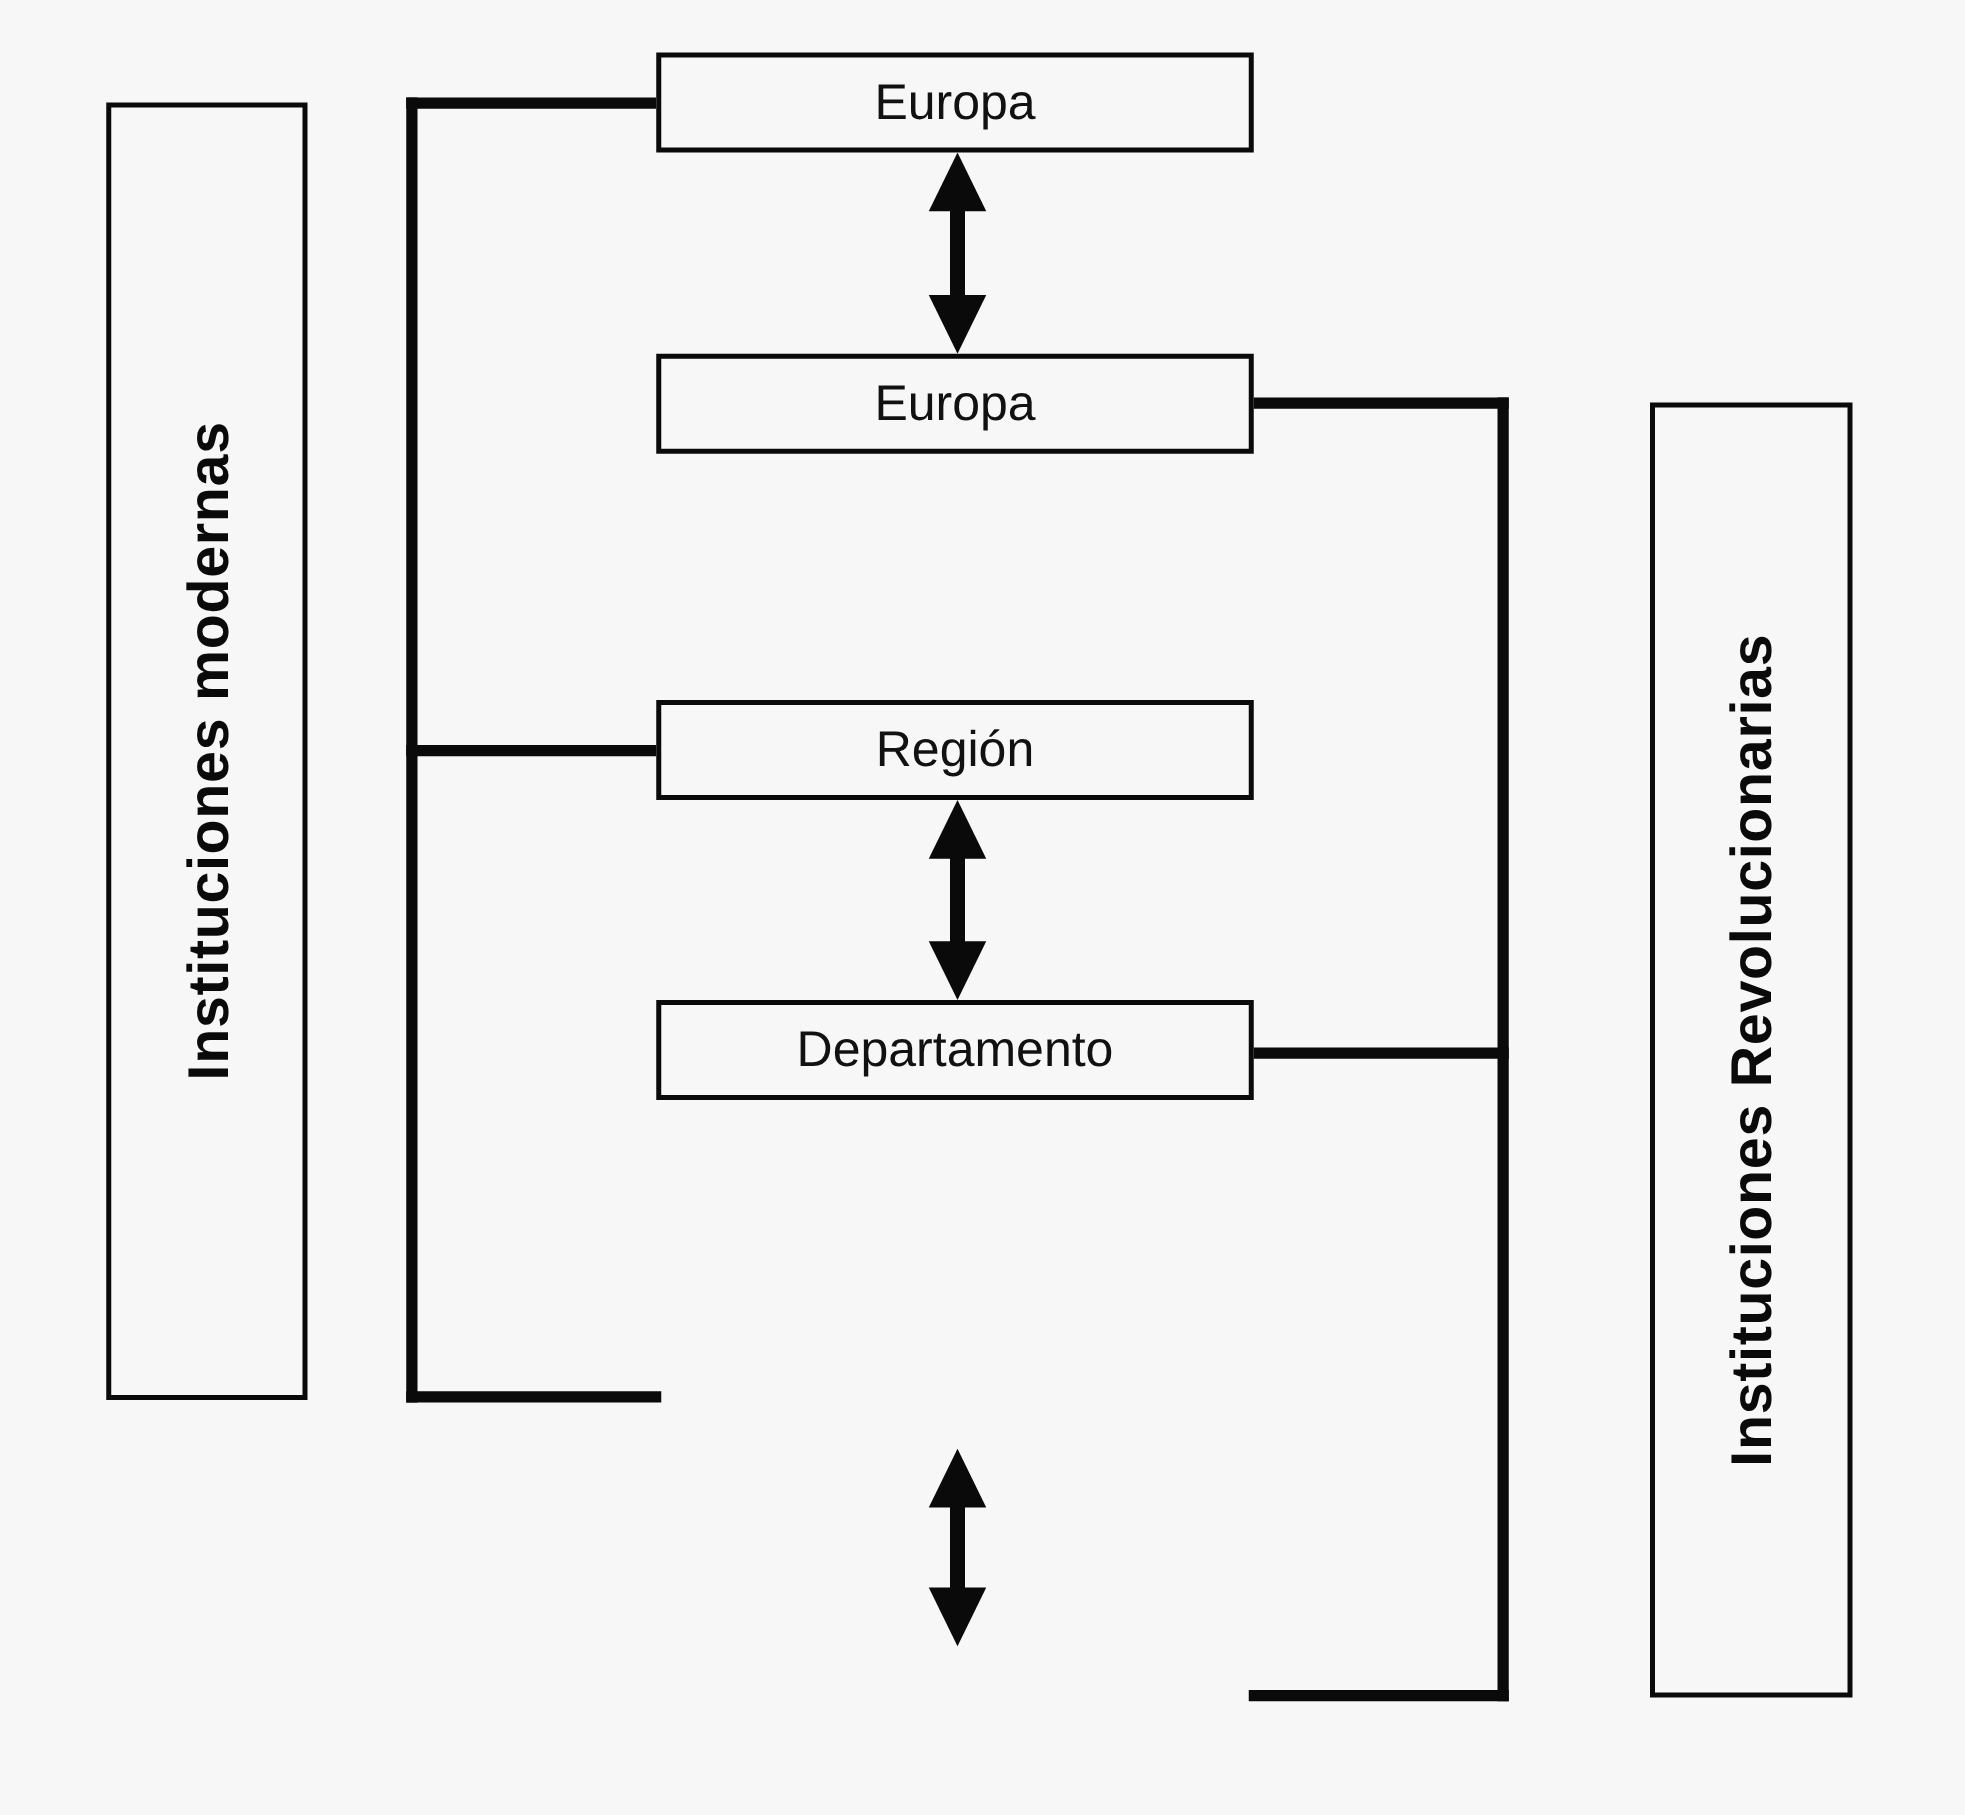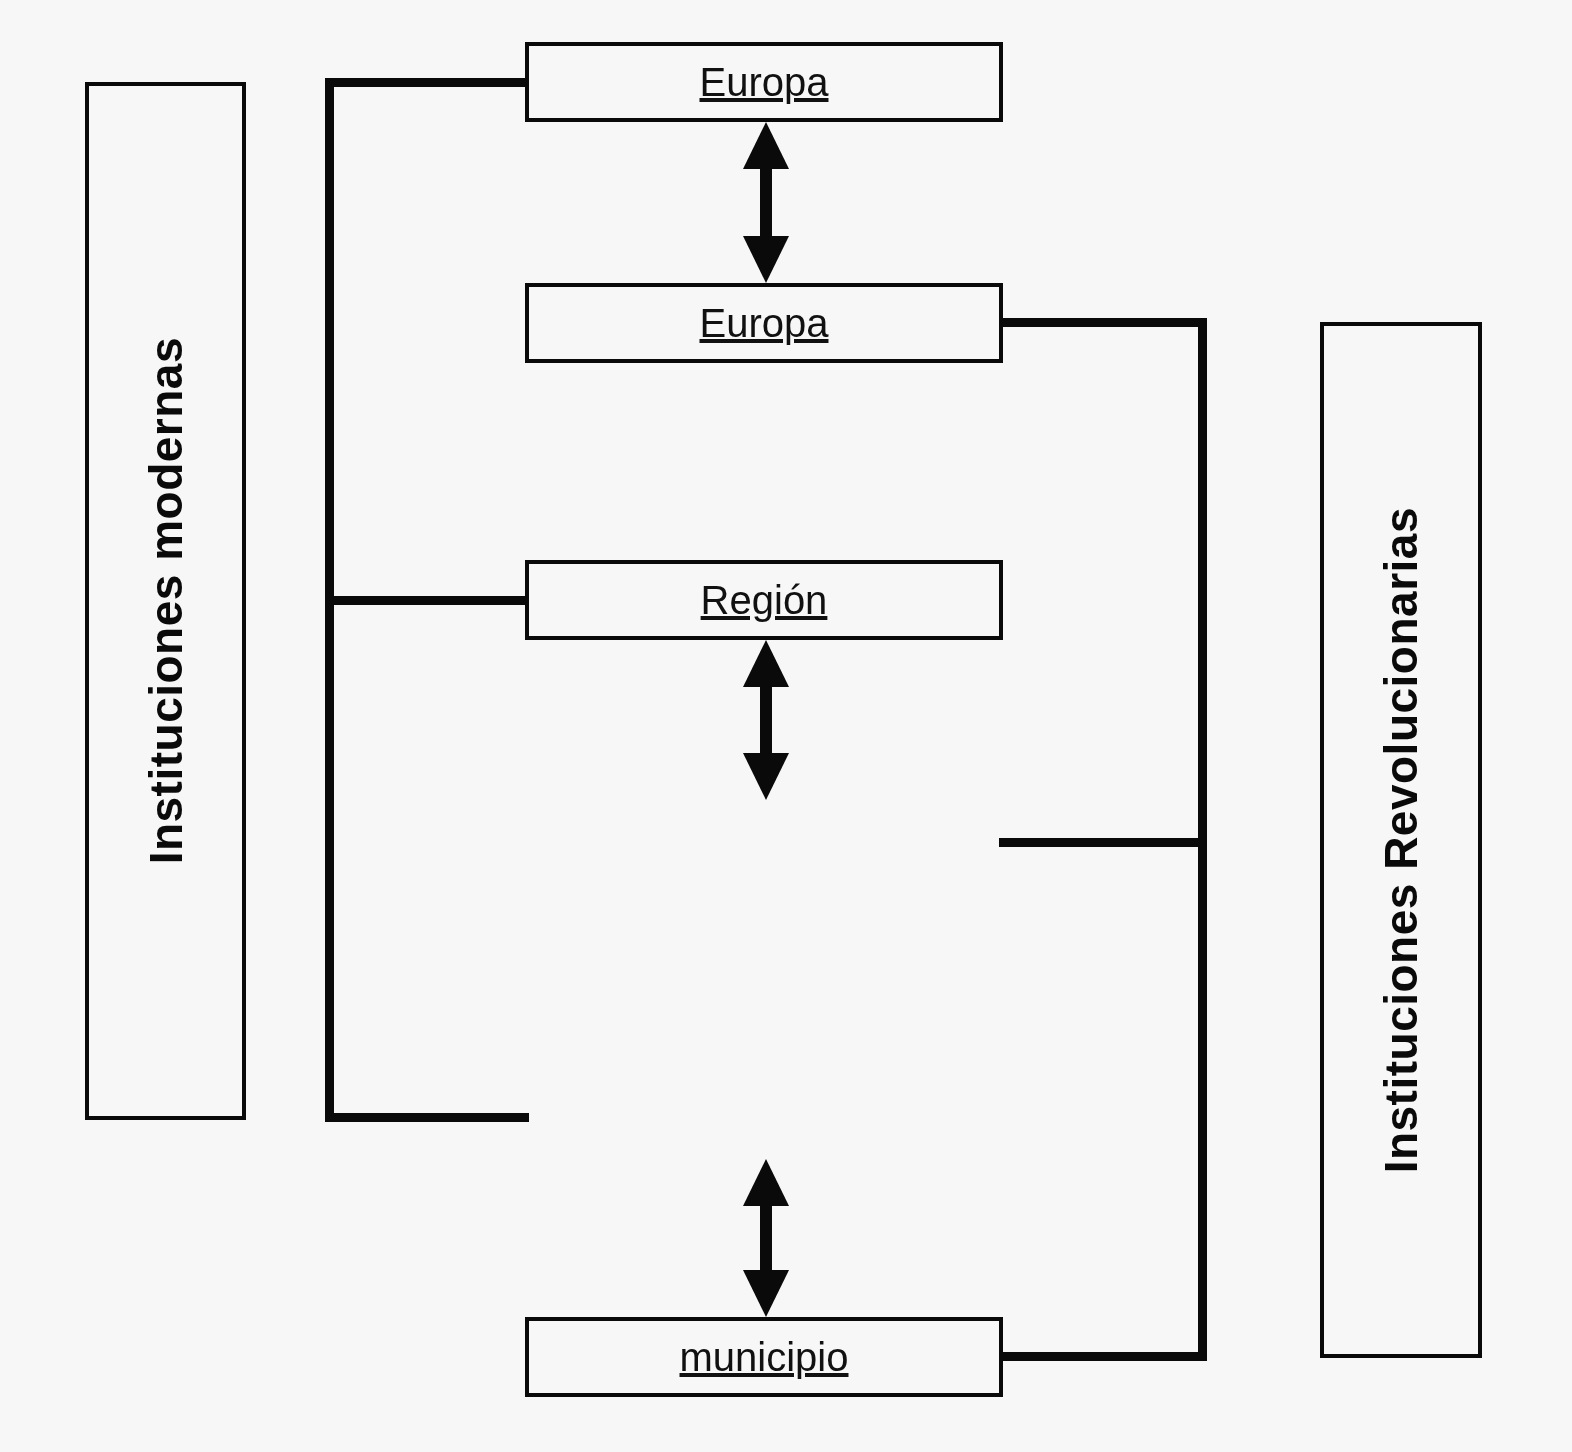--- a/index.html
+++ b/index.html
@@ -50,21 +50,20 @@
     height: 80px;
     border: 4px solid #0a0a0a;
     background: #f7f7f7;
     box-sizing: border-box;
     display: flex;
     align-items: center;
     justify-content: center;
     font-size: 40px;
     color: #111;
     white-space: nowrap;
-    text-decoration: underline;
   }
   #node-europa       { top: 42px;   }
   #node-estado       { top: 283px;  }
   #node-region       { top: 560px;  }
   #node-departamento { top: 800px;  }
   #node-inter        { top: 1079px; }
   #node-municipio    { top: 1317px; }
 
   
   .hline, .vline {
@@ -125,25 +124,25 @@
   </div>
 
   <div id="node-estado" class="node">
     <span>Europa</span>
   </div>
 
   <div id="node-region" class="node">
     <span>Región</span>
   </div>
 
+  <div id="node-departamento" class="node">
+    <span>Departamento</span>
+  </div>
 
 
-  <div id="node-municipio" class="node">
-    <span>municipio</span>
-  </div>
 
   <div id="arrow-europa-estado" class="dblarrow">
     <svg width="48" height="161" viewBox="0 0 48 161" xmlns="http://www.w3.org/2000/svg">
       <polygon points="24,0 47,47 1,47" fill="#0a0a0a"></polygon>
       <rect x="18" y="40" width="12" height="81" fill="#0a0a0a"></rect>
       <polygon points="24,161 47,114 1,114" fill="#0a0a0a"></polygon>
     </svg>
   </div>
 
   <div id="arrow-region-depto" class="dblarrow">

